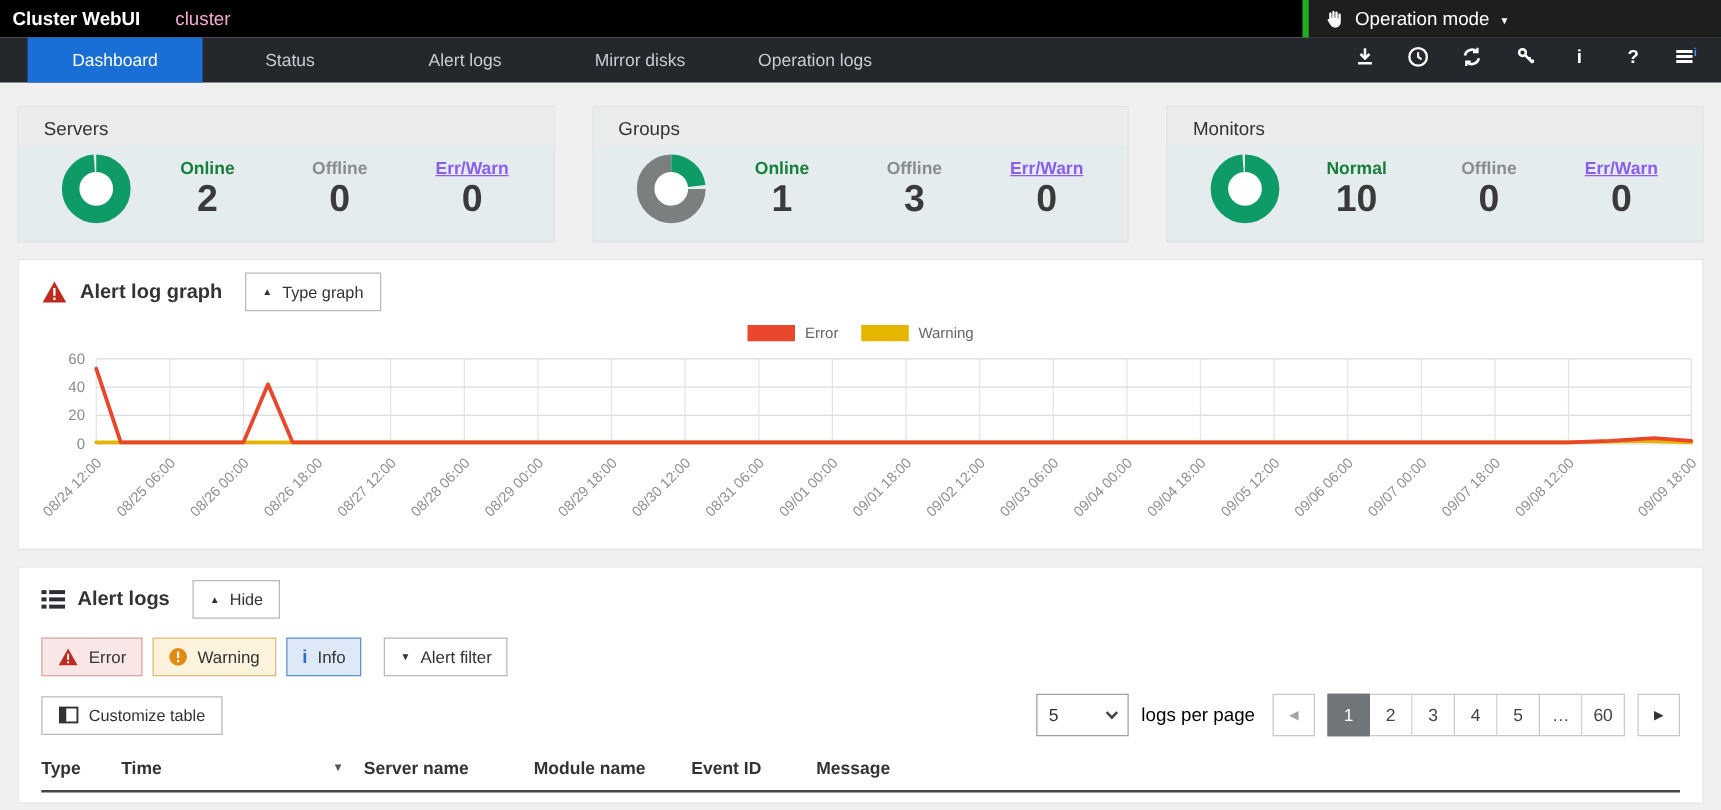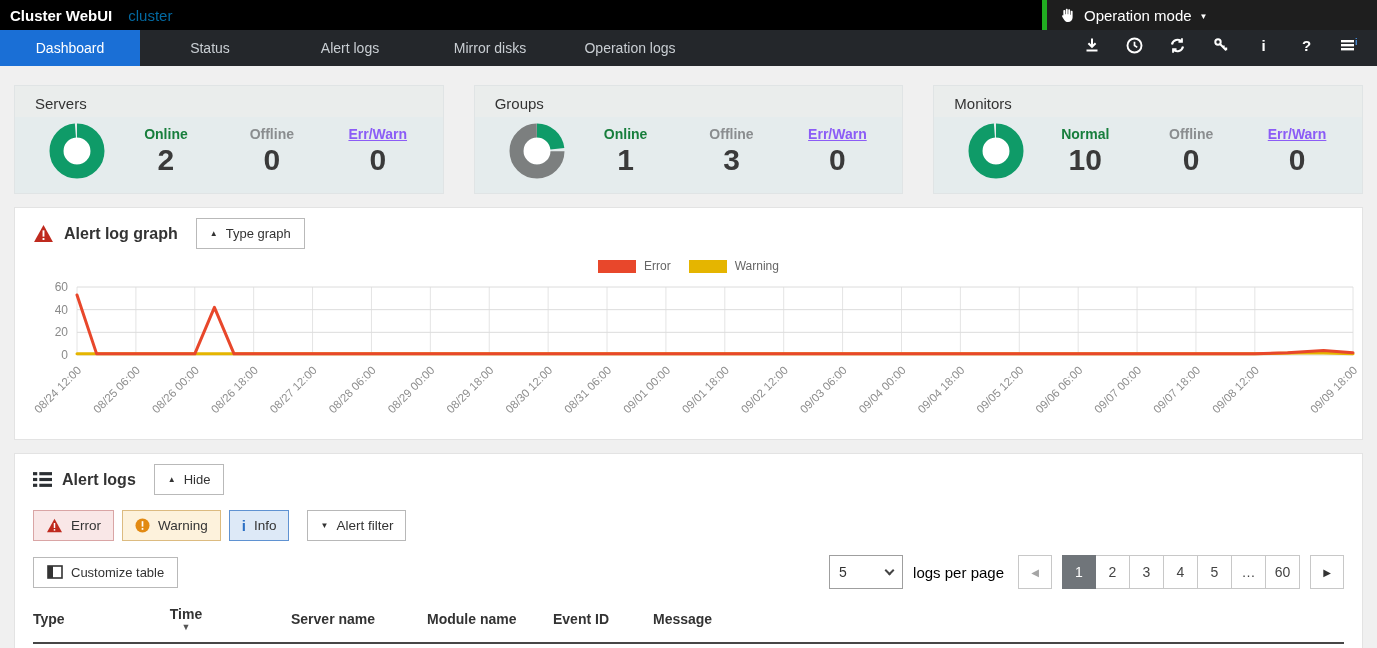--- a/index.html
+++ b/index.html
@@ -2,32 +2,32 @@
 <html><head>
 <meta charset="utf-8">
 <style>
   * { margin:0; padding:0; box-sizing:border-box; }
   html,body { width:1377px; height:648px; overflow:hidden; background:#f0f0f0;
     font-family:"Liberation Sans", sans-serif; }
 
   
   .topbar { height:30px; background:#000; display:flex; align-items:center; color:#fff; }
   .brand { font-weight:bold; font-size:15px; margin-left:10px; }
-  .cluster-name { margin-left:16px; font-size:15px; color:#0369a1; }
+  .cluster-name { margin-left:28px; font-size:15px; color:#f9a8d4; }
   .topbar-right { margin-left:auto; display:flex; align-items:stretch; height:100%;flex-direction:column; }
   .opmode { display:flex; align-items:center; background:#1e1e1e; padding-right:16px; cursor:pointer; }
   .green-bar { width:5px; height:30px; background:#21ad21; margin-right:12px; }
   .opmode-label { font-size:15px; margin:0 8px; }
   .opmode .caret { font-size:8px; color:#fff; margin-top:2px; }
   .topbar-icons { display:flex; align-items:center; margin-left:28px; padding-right:6px; }
   .icon-btn { width:43px; height:30px; display:flex; align-items:center; justify-content:center; cursor:pointer; }
   .txt-icon { color:#fff; font-weight:bold; font-size:15px; }
 
   
-  .tabbar { height:36px; background:#24272b; display:flex; }
+  .tabbar { height:36px; background:#24272b; display:flex;padding-left:22px; }
   .tab { width:140px; display:flex; align-items:center; justify-content:center;
     font-size:14px; color:#c9ced3; cursor:pointer; }
   .tab.active { background:#1a6fd6; color:#fff; }
 
   
   .cards { display:flex; gap:30px; margin:19px 14px 0; }
   .card { flex:1; background:#e5eced; border:1px solid #e0e4e5; }
   .card-title { padding:9px 20px 5px; font-weight:normal; font-size:15px; color:#333; background:#eaedec; }
   .card-body { display:flex; align-items:center; padding:6px 12px 14px; }
   .donut { width:56px; height:56px; margin:0 8px 0 22px; flex:none; }
@@ -73,21 +73,21 @@
   .page-group .page-btn + .page-btn { border-left:none; }
   .page-btn.active { background:#70757a; border-color:#70757a; color:#fff; }
   .nav-btn { margin:0 0 0 10px; }
   .nav-btn.prev { margin:0 10px 0 0; color:#a5a5a5; font-size:10px; }
   .nav-btn.next { color:#333; font-size:10px; }
 
   .table-head { display:grid; grid-template-columns:64px 194px 136px 126px 100px 1fr;
     margin-top:17px; padding-bottom:10px; border-bottom:2px solid #474747;
     font-weight:bold; font-size:14px; color:#333; }
   .th { display:flex; align-items:center; cursor:pointer; }
-  .th-time { justify-content:space-between; padding-right:16px;flex-direction:column; }
+  .th-time { justify-content:space-between; padding-right:16px; }
   .sort-caret { font-size:9px; color:#555; }
 </style>
 </head>
 <body>
 
 <div class="topbar">
   <span class="brand">Cluster WebUI</span>
   <span class="cluster-name">cluster</span>
 
   <div class="topbar-right">

